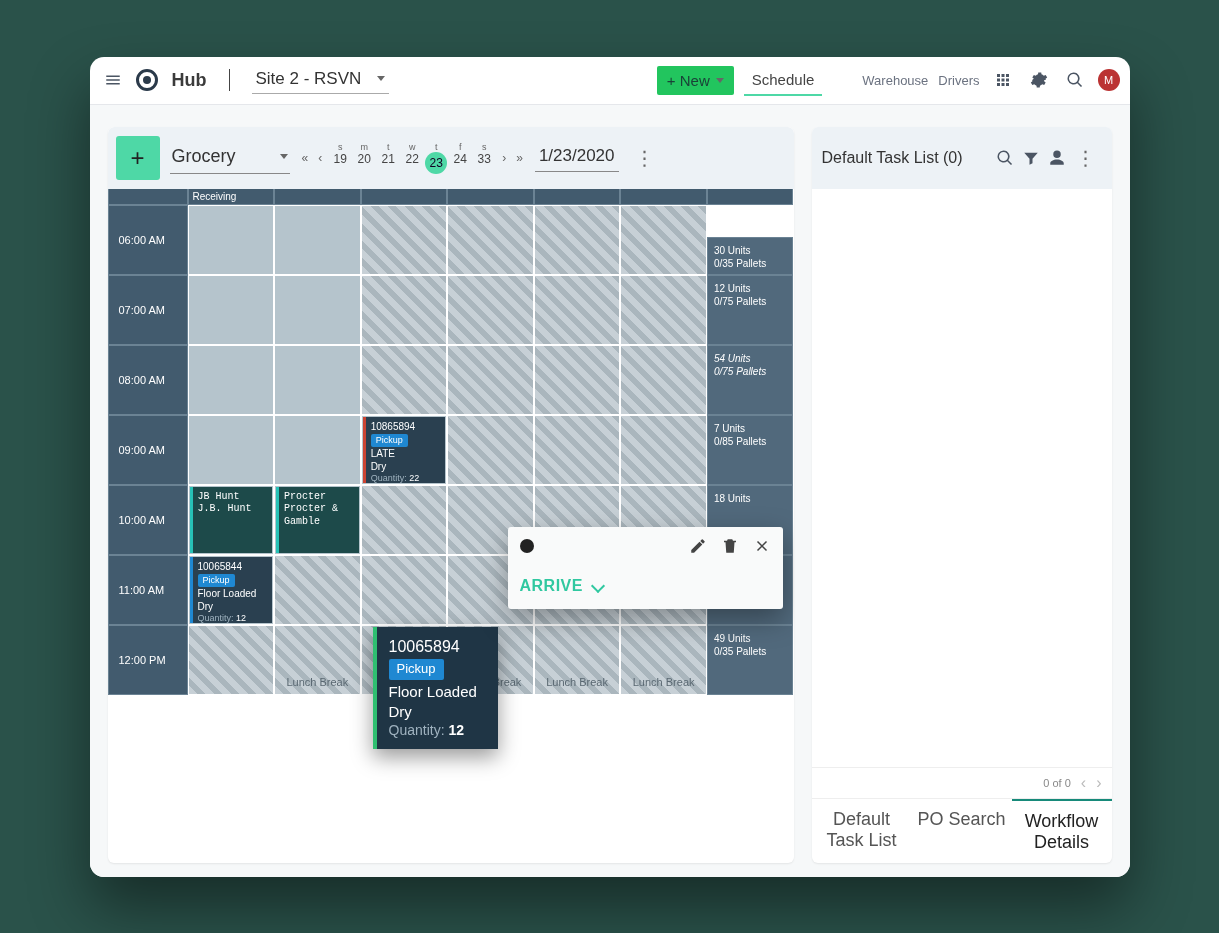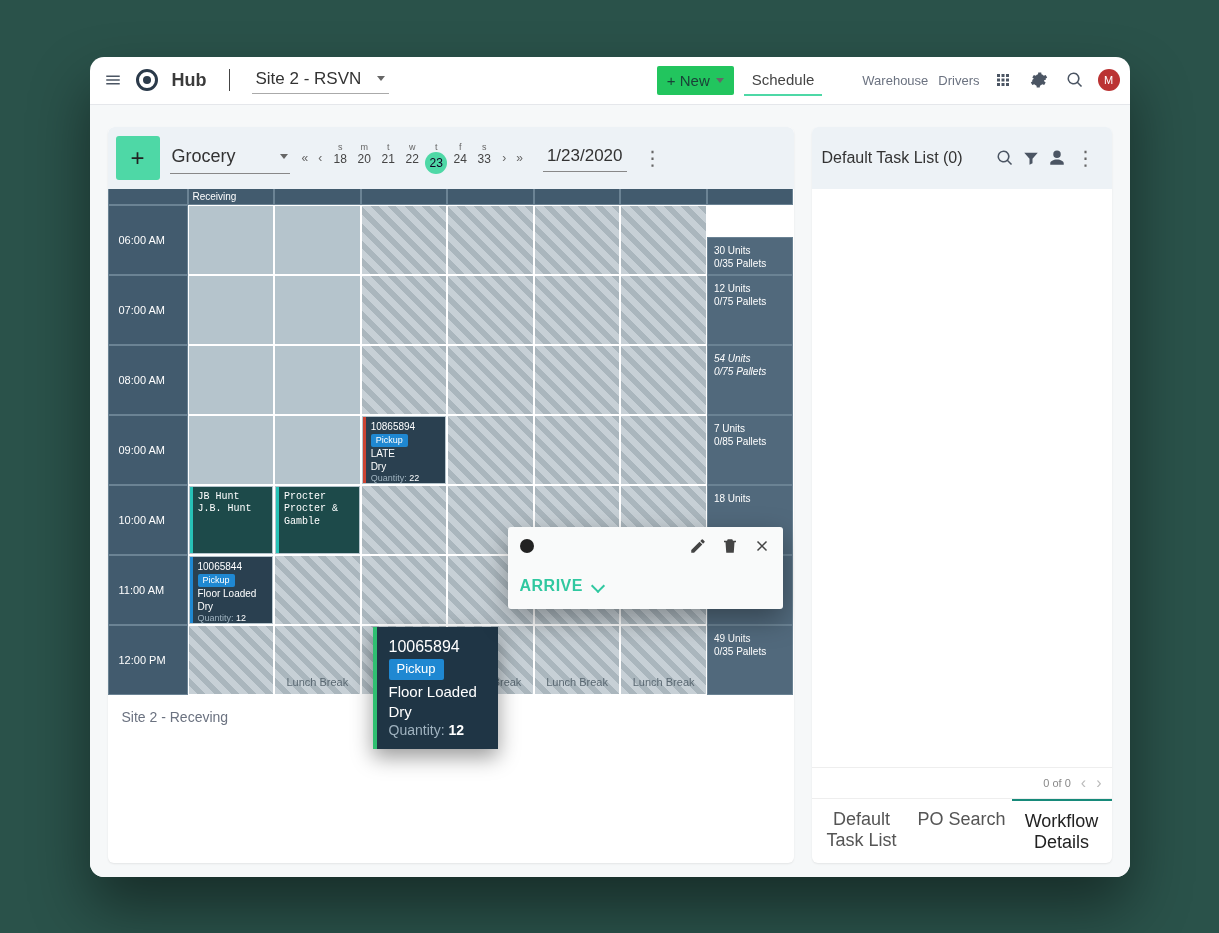--- a/index.html
+++ b/index.html
@@ -56,21 +56,21 @@
   
   .lhead { background:#edf2f6; height:62px; display:flex; align-items:center; gap:10px; padding:0 8px; border-radius:6px 6px 0 0; }
   .plus-btn { width:44px;height:44px;background:#4ED8A6;color:#222;border-radius:3px;display:flex;align-items:center;justify-content:center;font-size:24px;cursor:pointer; }
   .cat-select { display:flex;align-items:center;justify-content:space-between; width:120px; border-bottom:1px solid #888; padding:4px 2px 6px; font-size:18px; color:#333; cursor:pointer; }
   .week-nav { display:flex; align-items:center; gap:6px; font-size:10px; color:#444; }
   .week-nav .arrow { font-size:12px; color:#666; cursor:pointer; padding:2px; }
   .day-col { display:flex; flex-direction:column; align-items:center; width:20px; cursor:pointer; }
   .day-col.sel .num { width:22px;height:22px;border-radius:50%;background:#4ED8A6;color:#102; }
   .day-col .dow { font-size:9px; color:#666; }
   .day-col .num { font-size:12px; display:flex;align-items:center;justify-content:center; }
-  .date-field { font-size:17px; color:#333; border-bottom:1px solid #888; padding:3px 4px 5px; margin-left:8px; }
+  .date-field { font-size:17px; color:#333; border-bottom:1px solid #888; padding:3px 4px 5px; }
   .kebab { font-size:20px; color:#666; cursor:pointer; padding:0 6px; }
 
   
   .sched { display:grid; grid-template-columns: 80px repeat(7, 1fr); grid-auto-rows: 70px; font-size:11px; position:relative; }
   .hdr-cell { grid-row:1; background:#425b6e; color:#fff; font-size:10px; padding:2px 4px; height:16px; border:1px solid #6b8394; border-top:none; }
   .time-cell { background:#425b6e; color:#fff; display:flex; align-items:center; padding-left:10px; border:1px solid #6b8394; }
   .slot { background:#b5c4cc; border:1px solid #fff; position:relative; }
   .slot.hatched { background: repeating-linear-gradient(45deg,#c7d0d6,#c7d0d6 6px,#aab6bd 6px,#aab6bd 12px); }
   .info-cell { background:#51697c; color:#fff; font-size:10px; padding:6px; border:1px solid #6b8394; line-height:1.3; }
   .lunch { color:#5a6872; font-size:11px; display:flex;align-items:flex-end;justify-content:center; padding-bottom:6px; }
@@ -174,21 +174,21 @@
         <div class="cat-select">
           <span>Grocery</span>
           <span class="caret"></span>
         </div>
         <div class="week-nav">
           <span class="arrow">«</span>
           <span class="arrow">‹</span>
           <div id="days" style="display: flex; gap: 4px;">
               <div class="day-col">
                 <span class="dow">s</span>
-                <span class="num">18</span>
+                <span class="num">19</span>
               </div>
               <div class="day-col">
                 <span class="dow">m</span>
                 <span class="num">20</span>
               </div>
               <div class="day-col">
                 <span class="dow">t</span>
                 <span class="num">21</span>
               </div>
               <div class="day-col">
@@ -341,21 +341,20 @@
                 </svg>
               </span>
           </div>
         </div>
         <div class="arrive">
           <span>ARRIVE</span>
           <span class="chev"></span>
         </div>
       </div>
 
-      <div class="lfooter">Site 2 - Receving</div>
     </div>
 
     <div class="panel right">
       <div class="rhead">
         <div class="title">Default Task List (0)</div>
         <div class="icon-btn">
             <svg class="svg-icon" viewBox="0 0 24 24">
               <path d="M10 2a8 8 0 105 14.3l5 5 1.4-1.4-5-5A8 8 0 0010 2zm0 2a6 6 0 110 12 6 6 0 010-12z"></path>
             </svg>
           </div>

